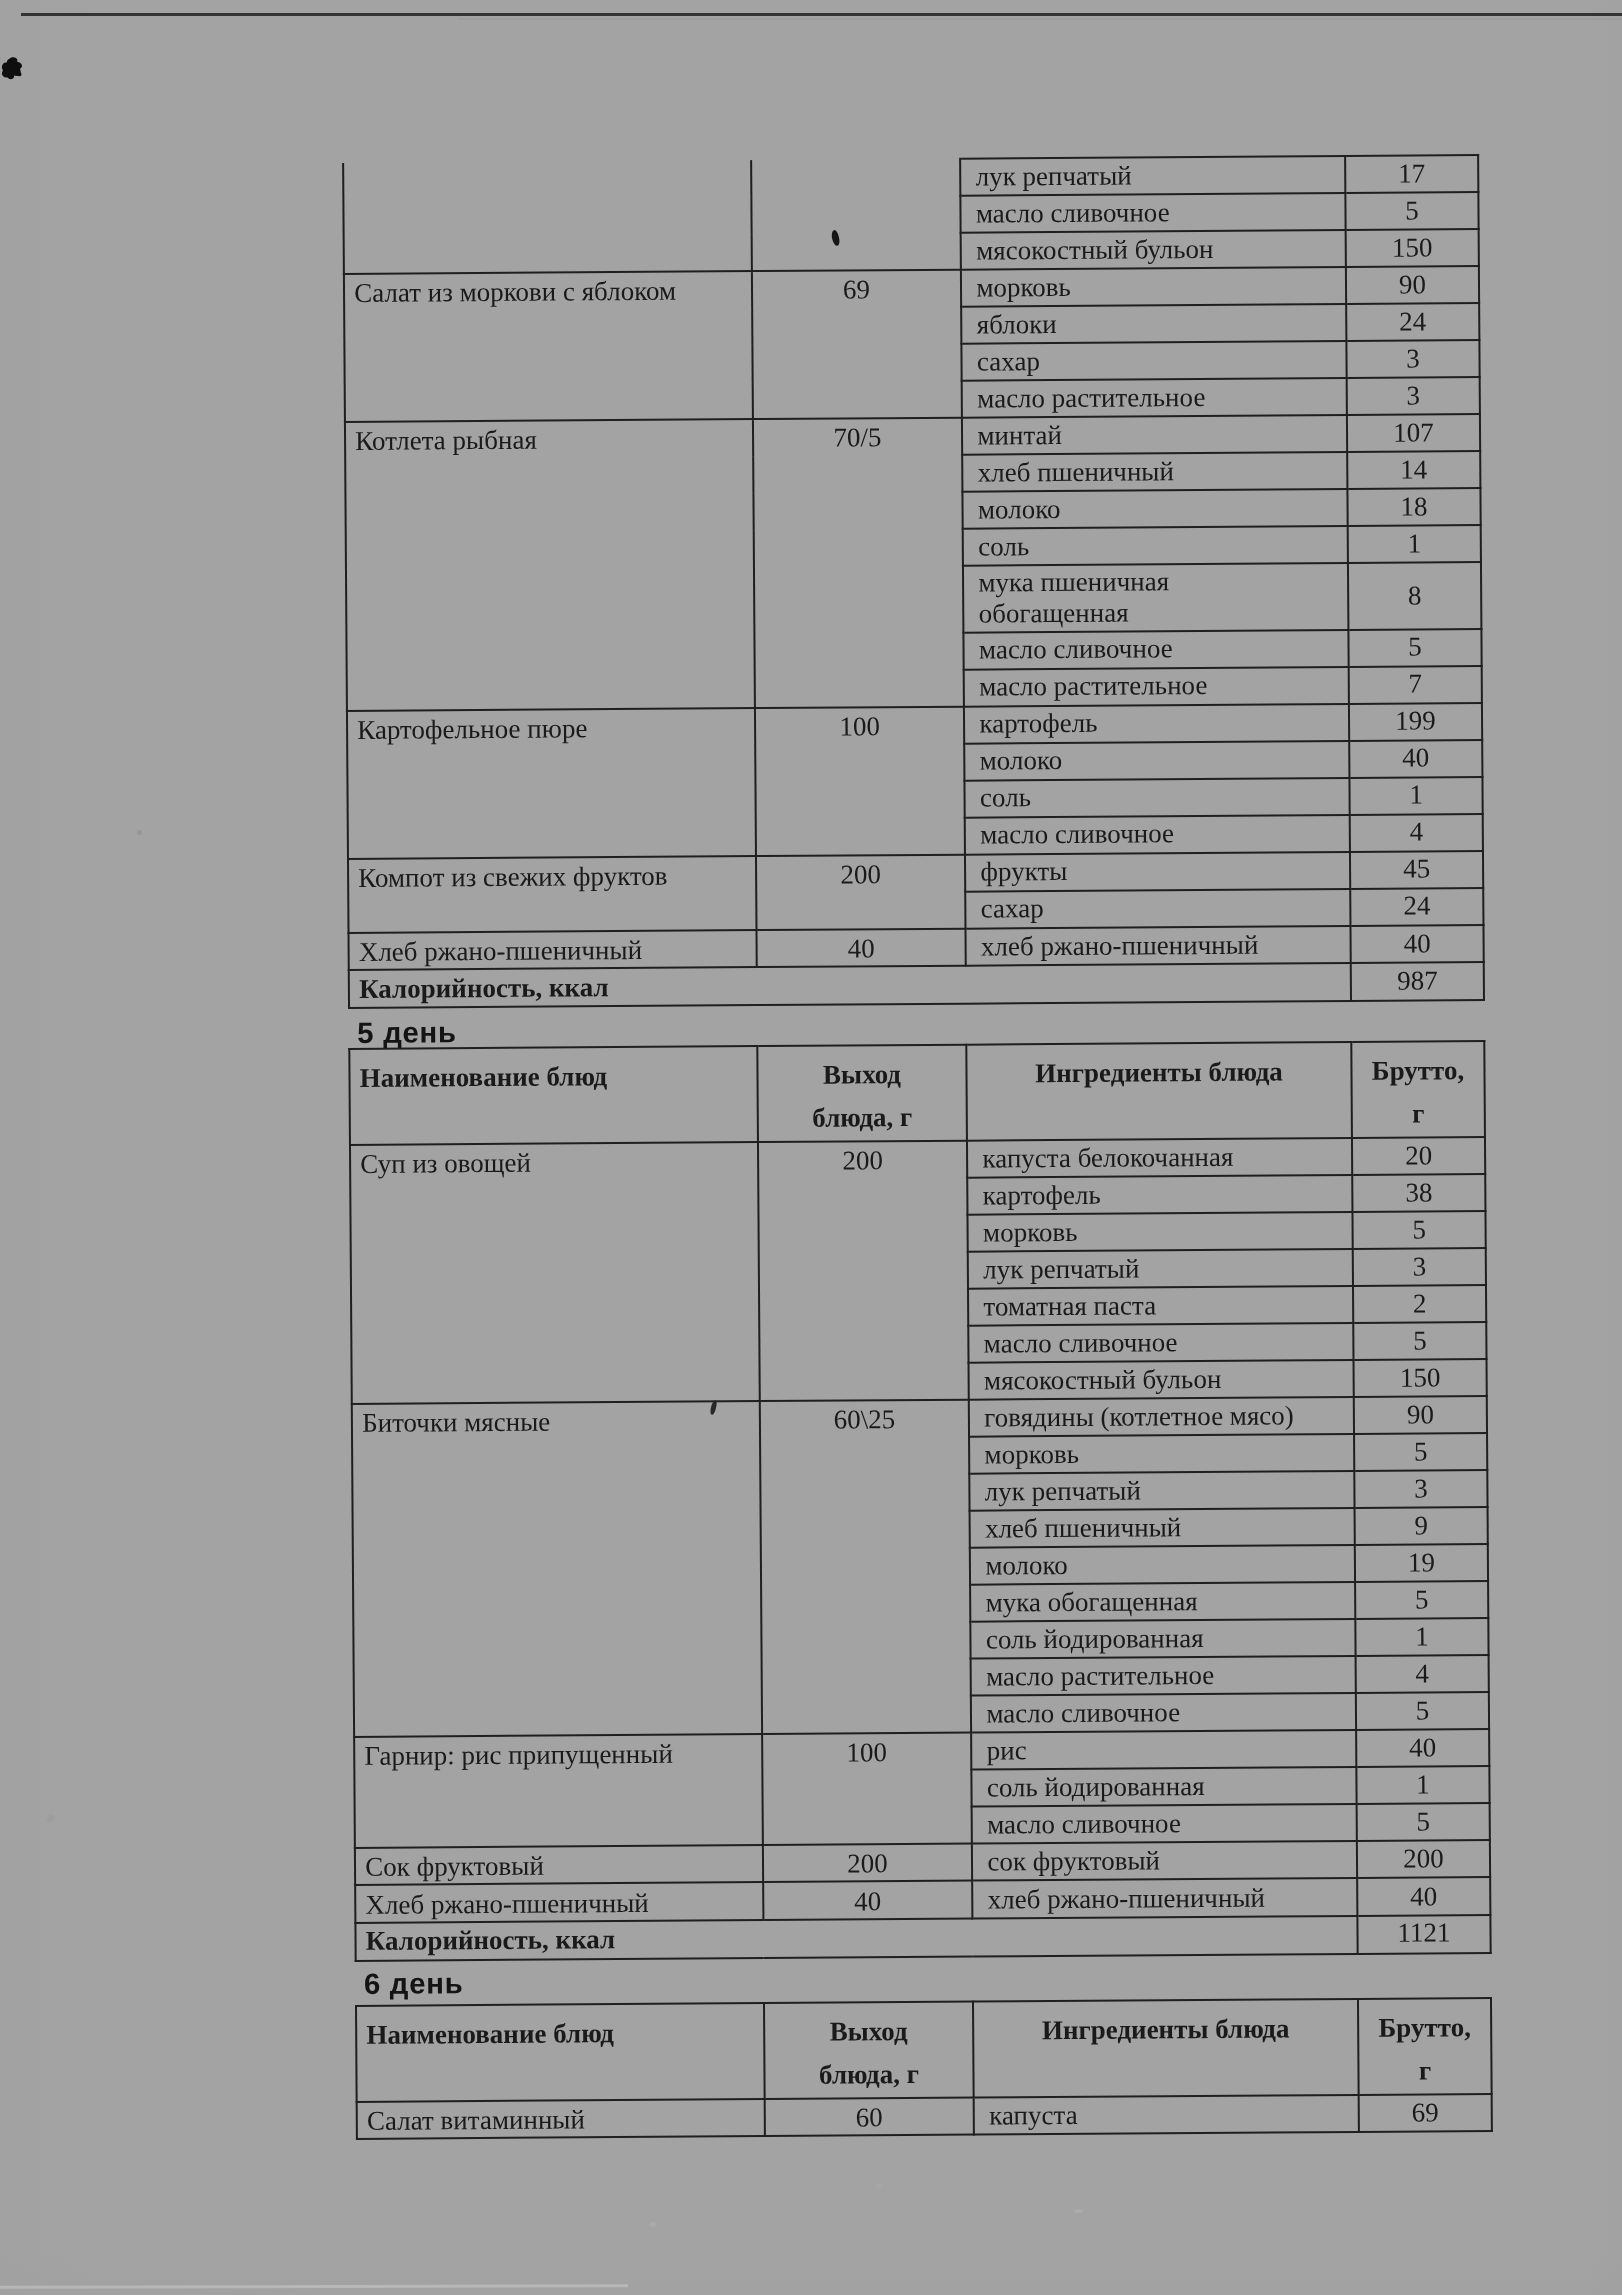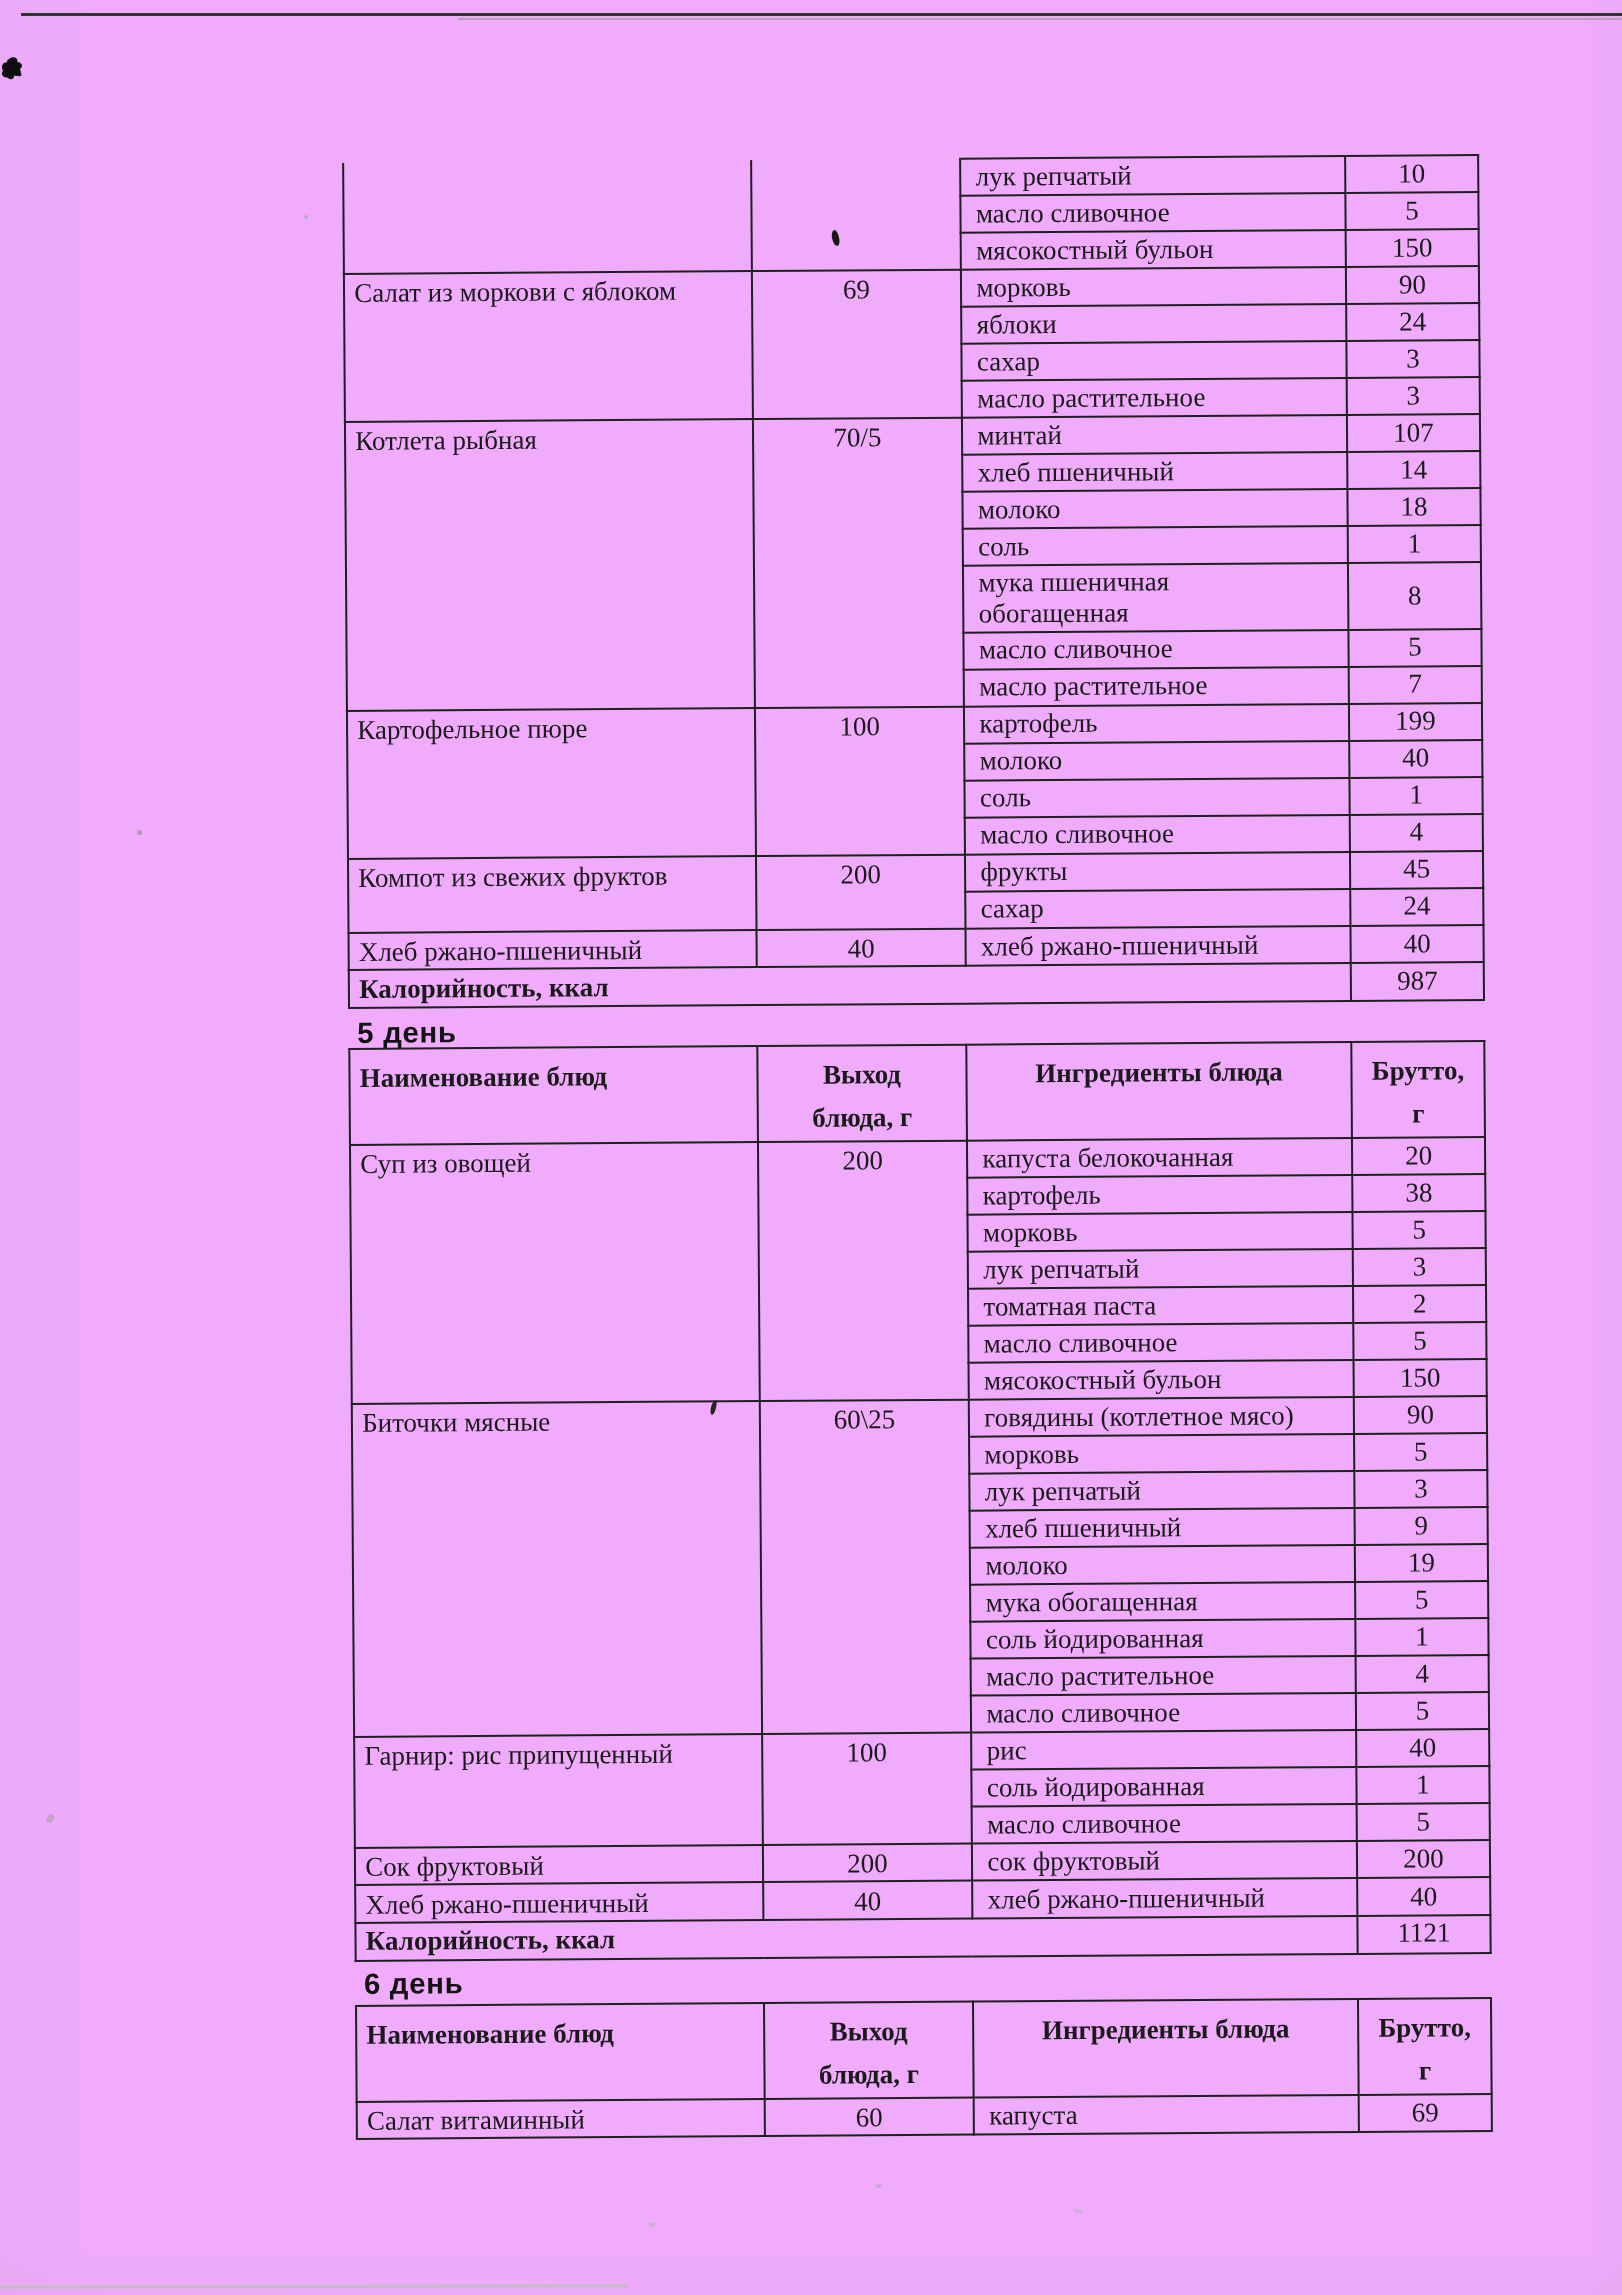--- a/index.html
+++ b/index.html
@@ -1,19 +1,19 @@
 <!DOCTYPE html>
 <html style="font-size:10.5px"><head>
 <meta charset="utf-8">
 <style>
   html,body{margin:0;padding:0;}
   .page{
     position:relative;
     width:1623px;height:2295px;
-    background:#f0abfc;
+    background:#a3a3a3;
     overflow:hidden;
     font-family:"Liberation Serif","DejaVu Serif",serif;
   }
   .page::before{
     content:"";
     position:absolute;inset:0;
     background:
       linear-gradient(90deg, rgba(120,120,120,0.035), rgba(120,120,120,0) 98px),
       linear-gradient(270deg, rgba(120,120,120,0.03), rgba(120,120,120,0) 39px),
       linear-gradient(0deg, rgba(130,130,130,0.04), rgba(130,130,130,0) 46px);
@@ -102,21 +102,21 @@
           <col style="width:408px">
           <col style="width:209px">
           <col style="width:385px">
           <col style="width:133px">
         </colgroup>
       <tbody>
           <tr>
             <td class="dish no-top" rowspan="3"></td>
             <td class="output no-top" rowspan="3"></td>
             <td class="ing">лук репчатый</td>
-            <td class="gross">10</td>
+            <td class="gross">17</td>
           </tr>
           <tr>
             <td class="ing">масло сливочное</td>
             <td class="gross">5</td>
           </tr>
           <tr>
             <td class="ing">мясокостный бульон</td>
             <td class="gross">150</td>
           </tr>
           <tr>

